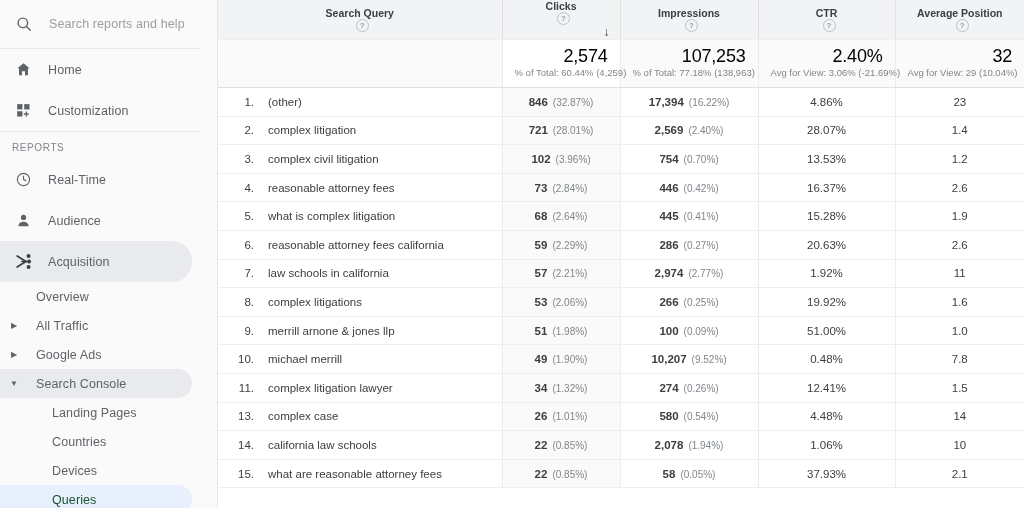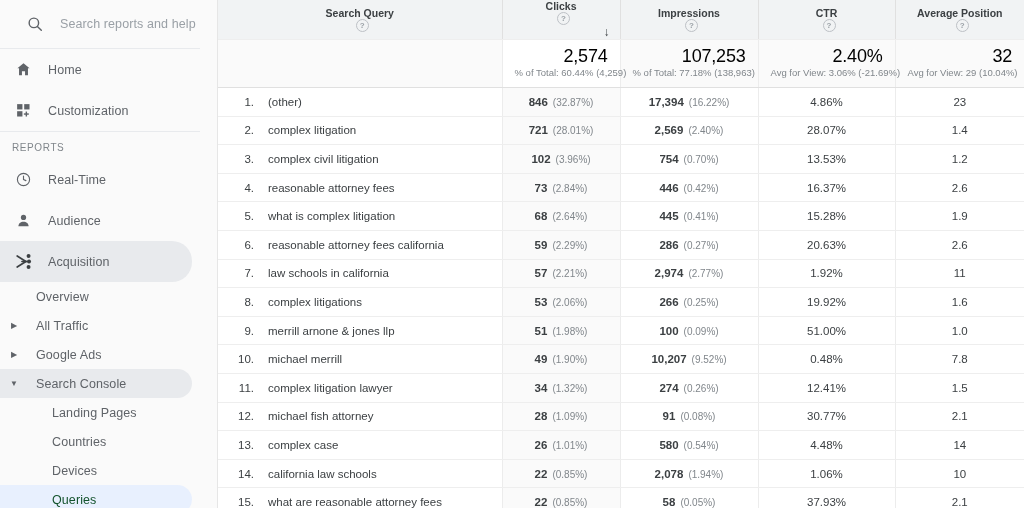--- a/index.html
+++ b/index.html
@@ -29,21 +29,21 @@
     height: 508px;
     background: #fafafa;
     flex: 0 0 200px;
     position: relative;
     overflow: hidden;
   }
   .search-row {
     height: 48px;
     display: flex;
     align-items: center;
-    padding-left: 24px;
+    padding-left: 13px;
     box-sizing: border-box;
   }
   .search-icon {
     width: 22px;
     height: 22px;
     flex: 0 0 22px;
     margin-right: 14px;
     display: flex;
     align-items: center;
     justify-content: center;
@@ -491,27 +491,20 @@
             <td class="num">7.8</td>
           </tr>
           <tr class="datarow">
             <td class="query-cell"><span class="idx">11.</span><span class="qtext">complex litigation lawyer</span></td>
             <td class="num clicks-cell"><span class="strong-num">34</span><span class="pct">(1.32%)</span></td>
             <td class="num"><span class="strong-num">274</span><span class="pct">(0.26%)</span></td>
             <td class="num">12.41%</td>
             <td class="num">1.5</td>
           </tr>
           <tr class="datarow">
-            <td class="query-cell"><span class="idx">12.</span><span class="qtext">michael fish attorney</span></td>
-            <td class="num clicks-cell"><span class="strong-num">28</span><span class="pct">(1.09%)</span></td>
-            <td class="num"><span class="strong-num">91</span><span class="pct">(0.08%)</span></td>
-            <td class="num">30.77%</td>
-            <td class="num">2.1</td>
-          </tr>
-          <tr class="datarow">
             <td class="query-cell"><span class="idx">13.</span><span class="qtext">complex case</span></td>
             <td class="num clicks-cell"><span class="strong-num">26</span><span class="pct">(1.01%)</span></td>
             <td class="num"><span class="strong-num">580</span><span class="pct">(0.54%)</span></td>
             <td class="num">4.48%</td>
             <td class="num">14</td>
           </tr>
           <tr class="datarow">
             <td class="query-cell"><span class="idx">14.</span><span class="qtext">california law schools</span></td>
             <td class="num clicks-cell"><span class="strong-num">22</span><span class="pct">(0.85%)</span></td>
             <td class="num"><span class="strong-num">2,078</span><span class="pct">(1.94%)</span></td>

